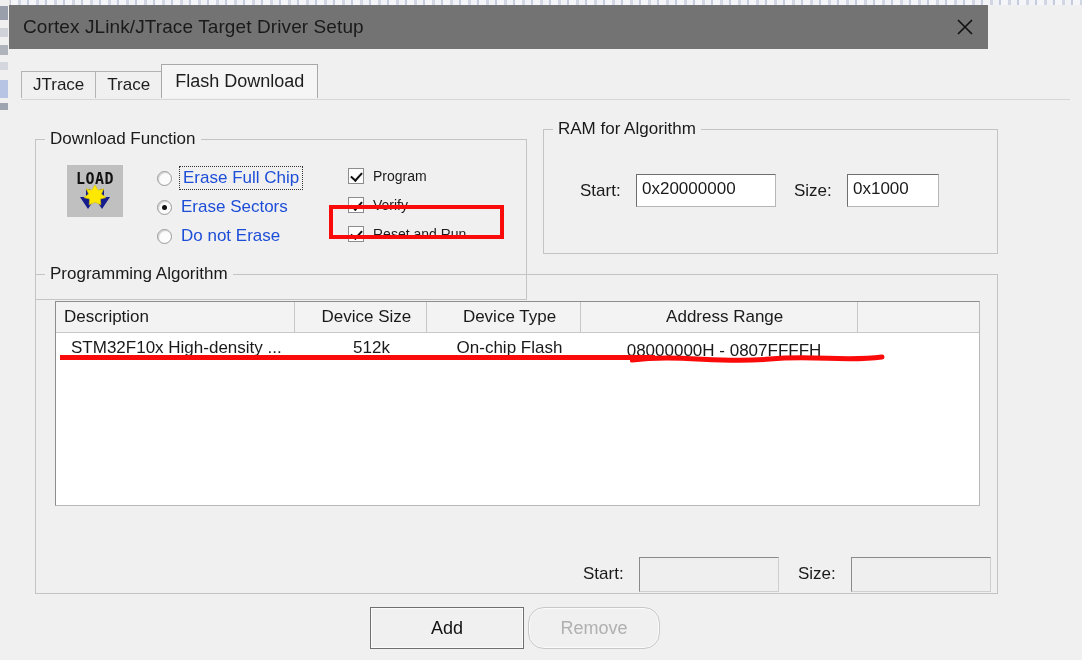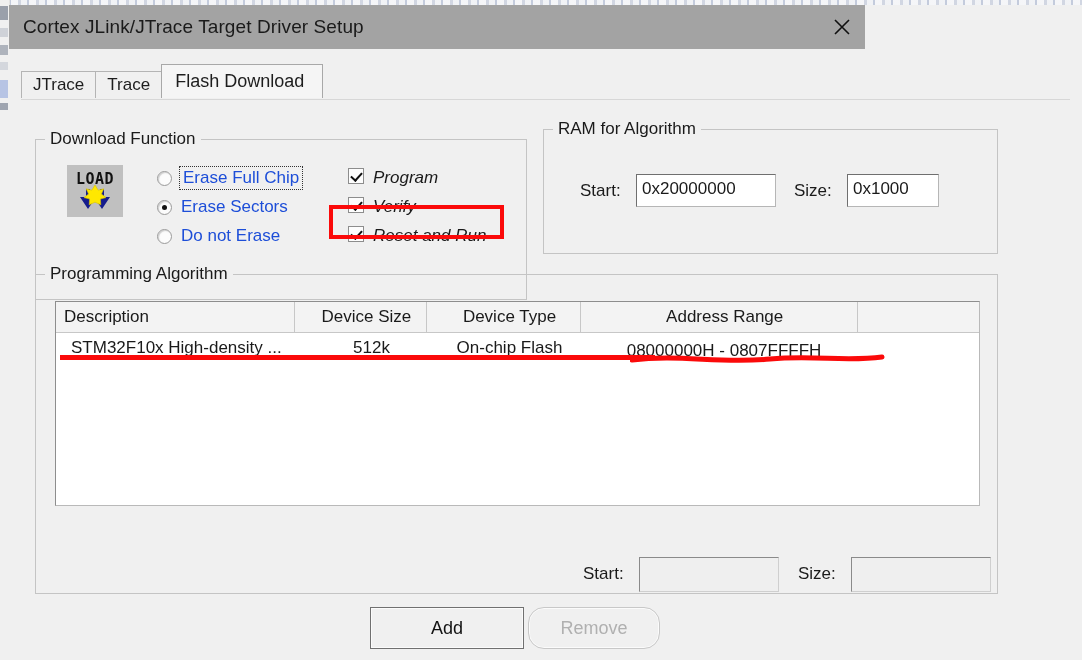--- a/index.html
+++ b/index.html
@@ -53,23 +53,23 @@
     left: 9px; top: 5px;
     width: 1073px;
     height: 655px;
     background: #f0f0f0;
     box-sizing: border-box;
   }
 
   .titlebar {
     position: absolute;
     left: 0; top: 0;
-    width: 856px;
+    width: 979px;
     height: 44px;
-    background: #a3a3a3;
+    background: #737373;
     box-sizing: border-box;
   }
   .title-text {
     position: absolute;
     left: 14px;
     top: 11px;
     font-size: 19px;
     color: #1a1a1a;
     letter-spacing: .1px;
     white-space: nowrap;
@@ -117,21 +117,21 @@
   }
   .tab.active {
     background: #f5f5f5;
     height: 34px;
     padding-top: 6px;
     border-color: #a8a8a8;
     position: relative;
     z-index: 3;
     font-size: 18px;
     padding-left: 13px;
-    padding-right: 18px;
+    padding-right: 13px;
   }
   .tabpage-line {
     position: absolute;
     left: 12px; top: 50px;
     width: 1049px;
     height: 1px;
     background: #d7d7d7;
   }
 
   
@@ -196,26 +196,25 @@
   .focus-ring {
     outline: 1px dotted #333;
     outline-offset: 1px;
     padding: 0 2px;
   }
 
   
   .check-row {
     position: absolute;
     display: flex;
-    align-items: flex-start;
-    font-size: 17px;
-    color: #1a1a1a;
-    white-space: nowrap;
-    cursor: pointer;
-    font-style: italic;
+    align-items: center;
+    font-size: 14px;
+    color: #1a1a1a;
+    white-space: nowrap;
+    cursor: pointer;
   }
   .checkbox {
     width: 16px; height: 16px;
     box-sizing: border-box;
     border: 1px solid #8d8d8d;
     background: #fdfdfd;
     margin-right: 9px;
     position: relative;
     flex: none;
   }

